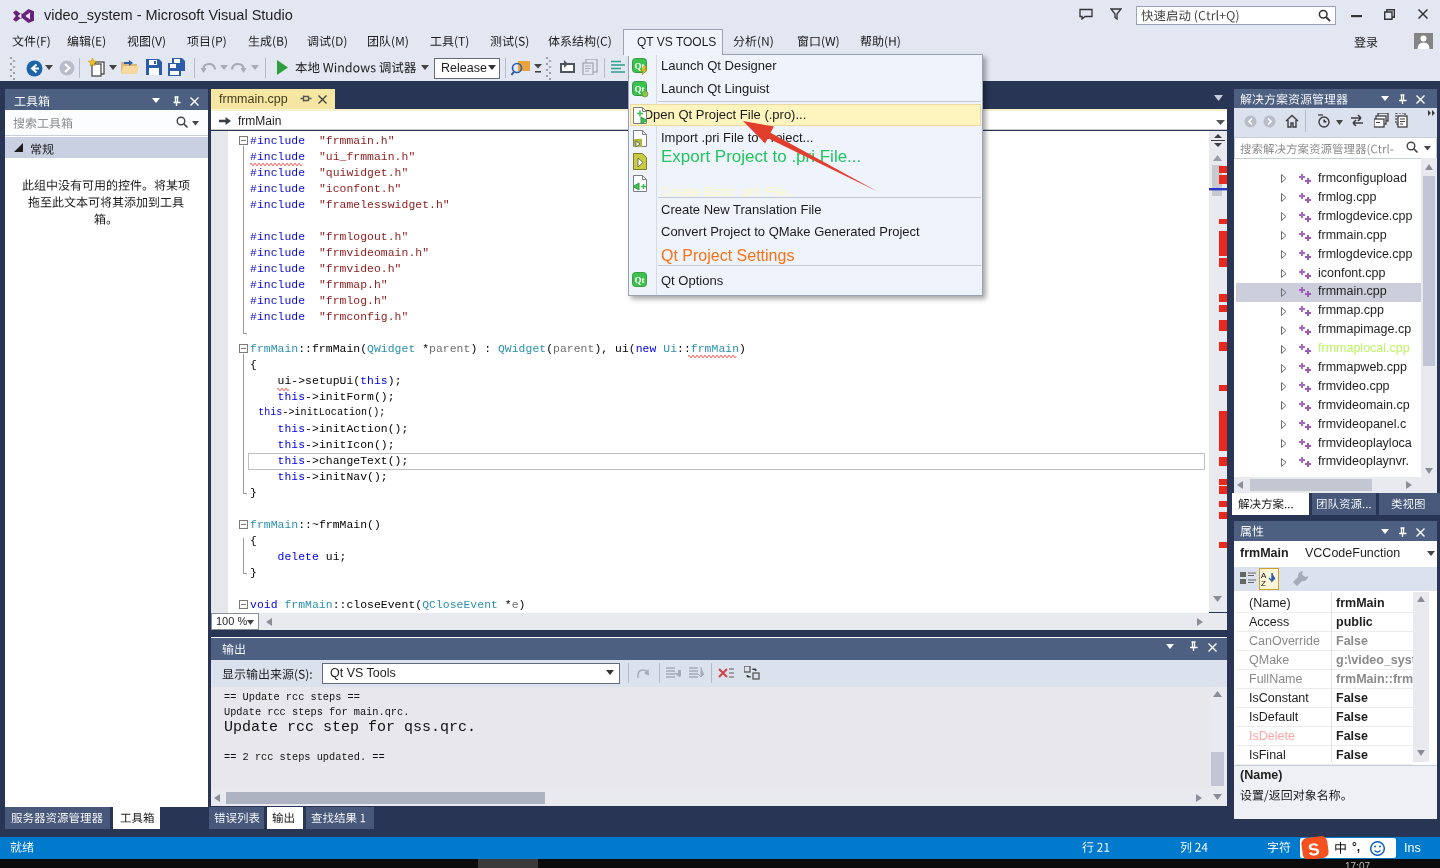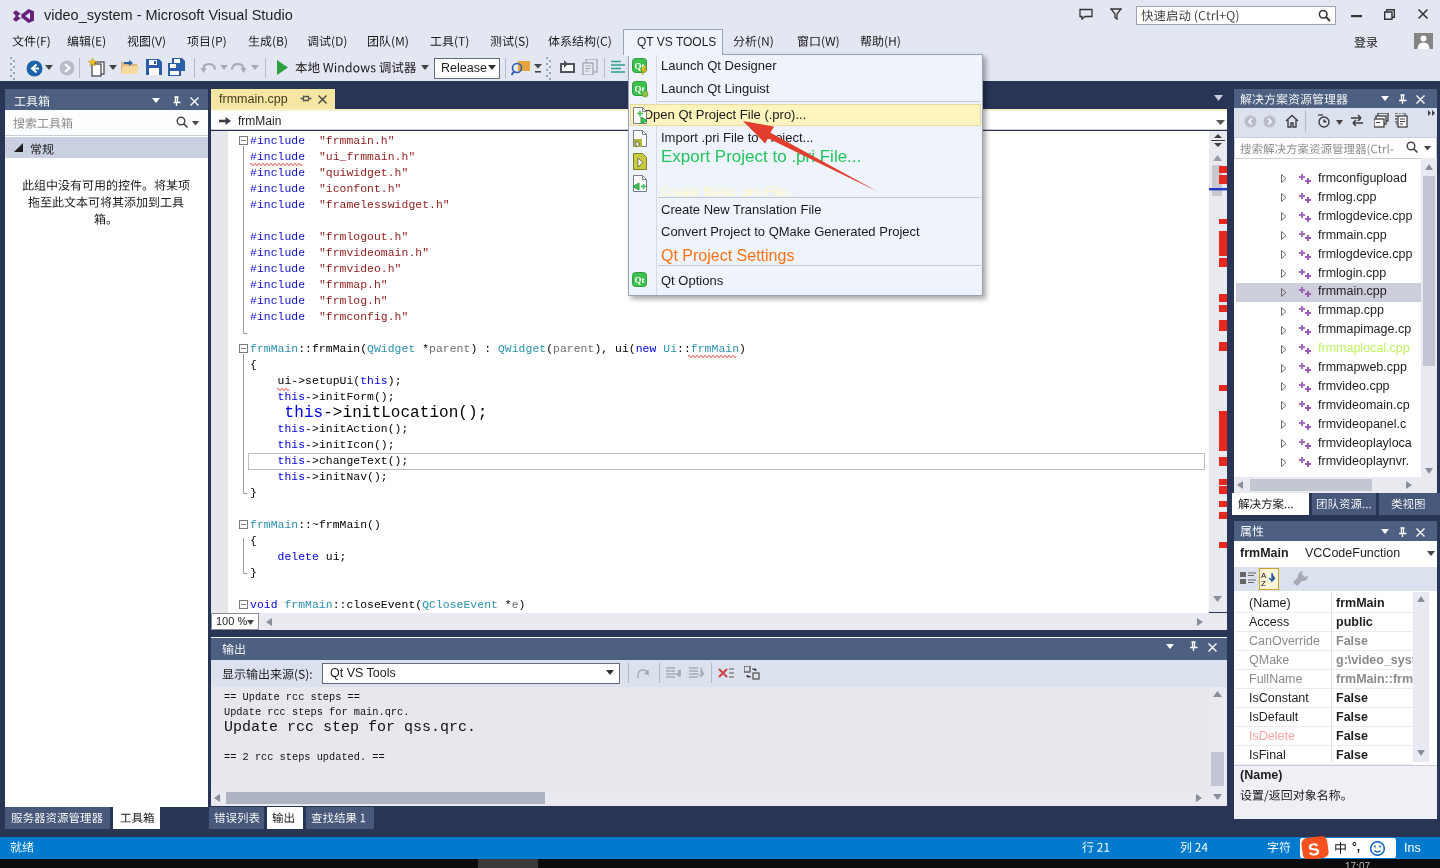--- a/index.html
+++ b/index.html
@@ -283,21 +283,21 @@
 <div class="abs mono" style="left:250px;top:229px;height:16px;line-height:16px;font-size:11.4px;white-space:pre;letter-spacing:0.05px"><span style="color:#0B0BCB">#include</span><span style="color:#000000">  </span><span style="color:#8E1B1B">"frmlogout.h"</span></div>
 <div class="abs mono" style="left:250px;top:245px;height:16px;line-height:16px;font-size:11.4px;white-space:pre;letter-spacing:0.05px"><span style="color:#0B0BCB">#include</span><span style="color:#000000">  </span><span style="color:#8E1B1B">"frmvideomain.h"</span></div>
 <div class="abs mono" style="left:250px;top:261px;height:16px;line-height:16px;font-size:11.4px;white-space:pre;letter-spacing:0.05px"><span style="color:#0B0BCB">#include</span><span style="color:#000000">  </span><span style="color:#8E1B1B">"frmvideo.h"</span></div>
 <div class="abs mono" style="left:250px;top:277px;height:16px;line-height:16px;font-size:11.4px;white-space:pre;letter-spacing:0.05px"><span style="color:#0B0BCB">#include</span><span style="color:#000000">  </span><span style="color:#8E1B1B">"frmmap.h"</span></div>
 <div class="abs mono" style="left:250px;top:293px;height:16px;line-height:16px;font-size:11.4px;white-space:pre;letter-spacing:0.05px"><span style="color:#0B0BCB">#include</span><span style="color:#000000">  </span><span style="color:#8E1B1B">"frmlog.h"</span></div>
 <div class="abs mono" style="left:250px;top:309px;height:16px;line-height:16px;font-size:11.4px;white-space:pre;letter-spacing:0.05px"><span style="color:#0B0BCB">#include</span><span style="color:#000000">  </span><span style="color:#8E1B1B">"frmconfig.h"</span></div>
 <div class="abs mono" style="left:250px;top:341px;height:16px;line-height:16px;font-size:11.4px;white-space:pre;letter-spacing:0.05px"><span style="color:#2B91AF">frmMain</span><span style="color:#000000">::</span><span style="color:#000000">frmMain</span><span style="color:#000000">(</span><span style="color:#2B91AF">QWidget</span><span style="color:#000000"> </span><span style="color:#000000">*</span><span style="color:#6E6E6E">parent</span><span style="color:#000000">)</span><span style="color:#000000"> : </span><span style="color:#2B91AF">QWidget</span><span style="color:#000000">(</span><span style="color:#6E6E6E">parent</span><span style="color:#000000">), </span><span style="color:#000000">ui</span><span style="color:#000000">(</span><span style="color:#0000E6">new</span><span style="color:#000000"> </span><span style="color:#2B91AF">Ui</span><span style="color:#000000">::</span><span style="color:#2B91AF">frmMain</span><span style="color:#000000">)</span></div>
 <div class="abs mono" style="left:250px;top:357px;height:16px;line-height:16px;font-size:11.4px;white-space:pre;letter-spacing:0.05px"><span style="color:#000000">{</span></div>
 <div class="abs mono" style="left:250px;top:373px;height:16px;line-height:16px;font-size:11.4px;white-space:pre;letter-spacing:0.05px"><span style="color:#000000">    </span><span style="color:#000000">ui</span><span style="color:#000000">-&gt;</span><span style="color:#000000">setupUi</span><span style="color:#000000">(</span><span style="color:#0000E6">this</span><span style="color:#000000">);</span></div>
 <div class="abs mono" style="left:250px;top:389px;height:16px;line-height:16px;font-size:11.4px;white-space:pre;letter-spacing:0.05px"><span style="color:#000000">    </span><span style="color:#0000E6">this</span><span style="color:#000000">-&gt;</span><span style="color:#000000">initForm</span><span style="color:#000000">();</span></div>
-<div class="abs mono" style="left:246px;top:405px;height:16px;line-height:16px;font-size:16px;white-space:pre;letter-spacing:0.05px"><span style="color:#000000">    </span><span style="color:#0000E6">this</span><span style="color:#000000">-&gt;</span><span style="color:#000000">initLocation</span><span style="color:#000000">();</span></div>
+<div class="abs mono" style="left:234px;top:405px;height:16px;line-height:16px;font-size:10px;white-space:pre;letter-spacing:0.05px"><span style="color:#000000">    </span><span style="color:#0000E6">this</span><span style="color:#000000">-&gt;</span><span style="color:#000000">initLocation</span><span style="color:#000000">();</span></div>
 <div class="abs mono" style="left:250px;top:421px;height:16px;line-height:16px;font-size:11.4px;white-space:pre;letter-spacing:0.05px"><span style="color:#000000">    </span><span style="color:#0000E6">this</span><span style="color:#000000">-&gt;</span><span style="color:#000000">initAction</span><span style="color:#000000">();</span></div>
 <div class="abs mono" style="left:250px;top:437px;height:16px;line-height:16px;font-size:11.4px;white-space:pre;letter-spacing:0.05px"><span style="color:#000000">    </span><span style="color:#0000E6">this</span><span style="color:#000000">-&gt;</span><span style="color:#000000">initIcon</span><span style="color:#000000">();</span></div>
 <div class="abs mono" style="left:250px;top:453px;height:16px;line-height:16px;font-size:11.4px;white-space:pre;letter-spacing:0.05px"><span style="color:#000000">    </span><span style="color:#0000E6">this</span><span style="color:#000000">-&gt;</span><span style="color:#000000">changeText</span><span style="color:#000000">();</span></div>
 <div class="abs mono" style="left:250px;top:469px;height:16px;line-height:16px;font-size:11.4px;white-space:pre;letter-spacing:0.05px"><span style="color:#000000">    </span><span style="color:#0000E6">this</span><span style="color:#000000">-&gt;</span><span style="color:#000000">initNav</span><span style="color:#000000">();</span></div>
 <div class="abs mono" style="left:250px;top:485px;height:16px;line-height:16px;font-size:11.4px;white-space:pre;letter-spacing:0.05px"><span style="color:#000000">}</span></div>
 <div class="abs mono" style="left:250px;top:517px;height:16px;line-height:16px;font-size:11.4px;white-space:pre;letter-spacing:0.05px"><span style="color:#2B91AF">frmMain</span><span style="color:#000000">::~</span><span style="color:#000000">frmMain</span><span style="color:#000000">()</span></div>
 <div class="abs mono" style="left:250px;top:533px;height:16px;line-height:16px;font-size:11.4px;white-space:pre;letter-spacing:0.05px"><span style="color:#000000">{</span></div>
 <div class="abs mono" style="left:250px;top:549px;height:16px;line-height:16px;font-size:11.4px;white-space:pre;letter-spacing:0.05px"><span style="color:#000000">    </span><span style="color:#0000E6">delete</span><span style="color:#000000"> ui;</span></div>
 <div class="abs mono" style="left:250px;top:565px;height:16px;line-height:16px;font-size:11.4px;white-space:pre;letter-spacing:0.05px"><span style="color:#000000">}</span></div>
 <div class="abs mono" style="left:250px;top:597px;height:16px;line-height:16px;font-size:11.4px;white-space:pre;letter-spacing:0.05px"><span style="color:#0000E6">void</span><span style="color:#000000"> </span><span style="color:#2B91AF">frmMain</span><span style="color:#000000">::</span><span style="color:#000000">closeEvent</span><span style="color:#000000">(</span><span style="color:#2B91AF">QCloseEvent</span><span style="color:#000000"> </span><span style="color:#000000">*</span><span style="color:#6E6E6E">e</span><span style="color:#000000">)</span></div>
@@ -574,21 +574,21 @@
     <path fill="#9C59B6" d="M9 5 h2 v2 h2 v2 h-2 v2 H9 V9 H7 V7 h2 Z"></path>
   </svg>
 <div class="abs" style="left:1318px;top:247px;width:103px;height:17px;overflow:hidden;font-size:12.5px;color:#1E1E1E;white-space:nowrap">frmlogdevice.cpp</div>
 <svg class="abs" style="left:1281px;top:269px;" width="6" height="9" viewBox="0 0 6 9">
     <path fill="none" stroke="#6b6b6b" d="M0.5 0.5 L5 4.5 L0.5 8.5 Z"></path>
   </svg>
 <svg class="abs" style="left:1298px;top:268px;" width="13" height="12" viewBox="0 0 13 12">
     <path fill="#9C59B6" d="M3 1 h2 v2 h2 v2 H5 v2 H3 V5 H1 V3 h2 Z" opacity="0.9"></path>
     <path fill="#9C59B6" d="M9 5 h2 v2 h2 v2 h-2 v2 H9 V9 H7 V7 h2 Z"></path>
   </svg>
-<div class="abs" style="left:1318px;top:266px;width:103px;height:17px;overflow:hidden;font-size:12.5px;color:#1E1E1E;white-space:nowrap">frmlogin.cpp</div>
+<div class="abs" style="left:1318px;top:266px;width:103px;height:17px;overflow:hidden;font-size:12.5px;color:#1E1E1E;white-space:nowrap">iconfont.cpp</div>
 <div class="abs" style="left:1236px;top:283px;width:185px;height:19px;background:#CCCEDB"></div>
 <svg class="abs" style="left:1281px;top:288px;" width="6" height="9" viewBox="0 0 6 9">
     <path fill="none" stroke="#6b6b6b" d="M0.5 0.5 L5 4.5 L0.5 8.5 Z"></path>
   </svg>
 <svg class="abs" style="left:1298px;top:286px;" width="13" height="12" viewBox="0 0 13 12">
     <path fill="#9C59B6" d="M3 1 h2 v2 h2 v2 H5 v2 H3 V5 H1 V3 h2 Z" opacity="0.9"></path>
     <path fill="#9C59B6" d="M9 5 h2 v2 h2 v2 h-2 v2 H9 V9 H7 V7 h2 Z"></path>
   </svg>
 <div class="abs" style="left:1318px;top:284px;width:103px;height:17px;overflow:hidden;font-size:12.5px;color:#1E1E1E;white-space:nowrap">frmmain.cpp</div>
 <svg class="abs" style="left:1281px;top:307px;" width="6" height="9" viewBox="0 0 6 9">

